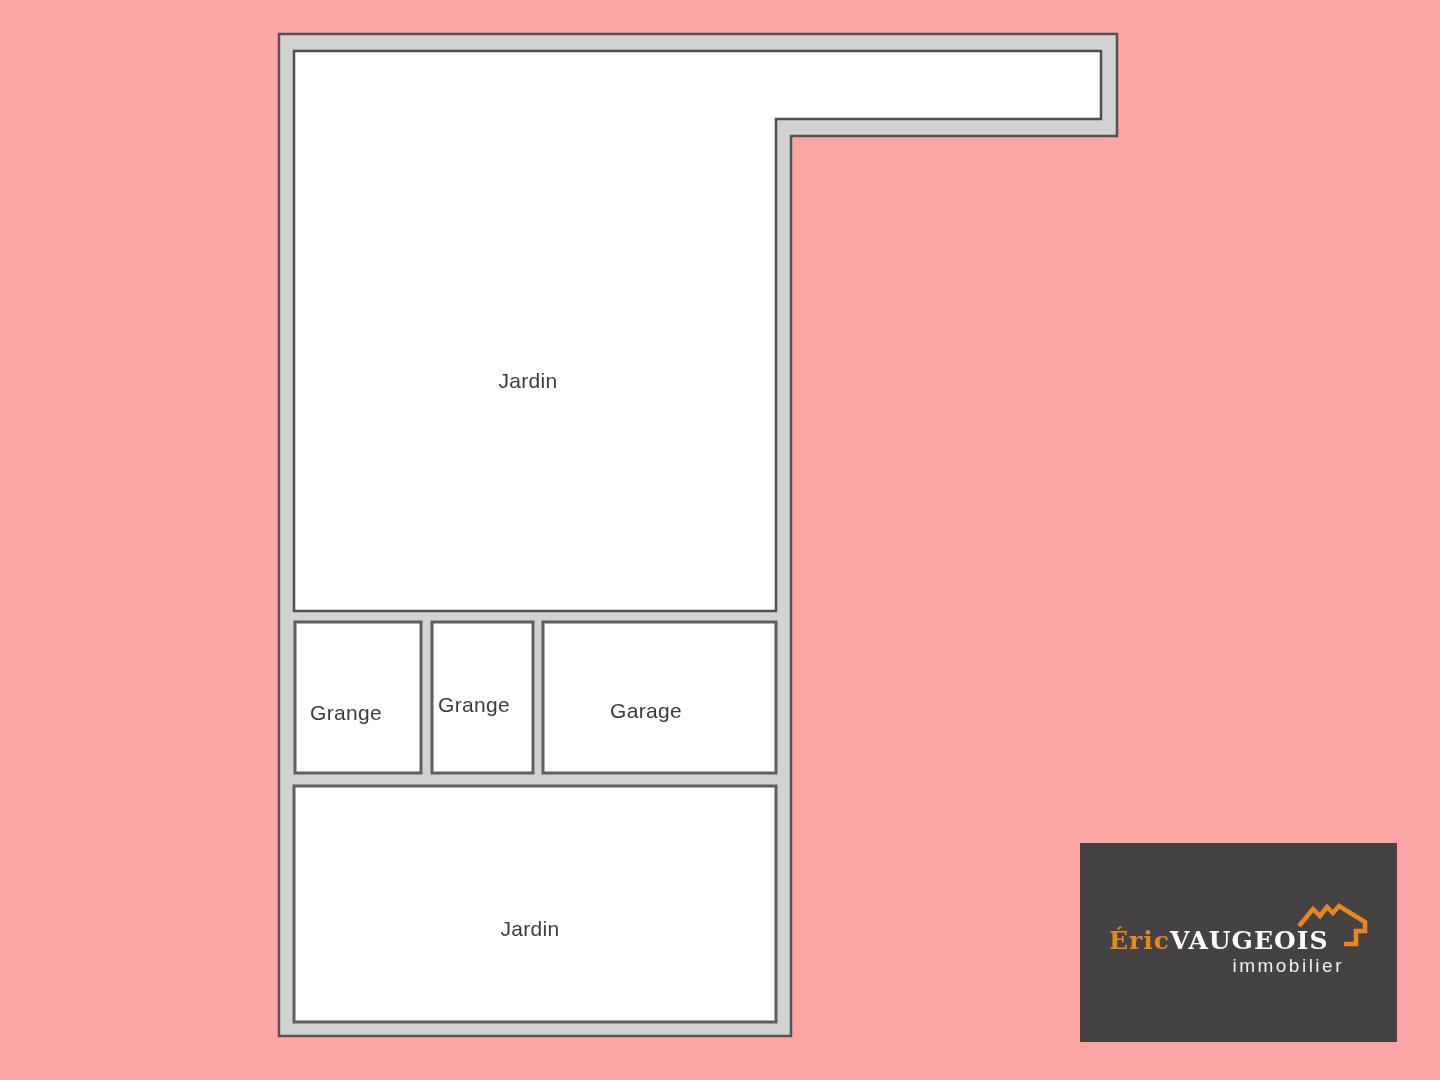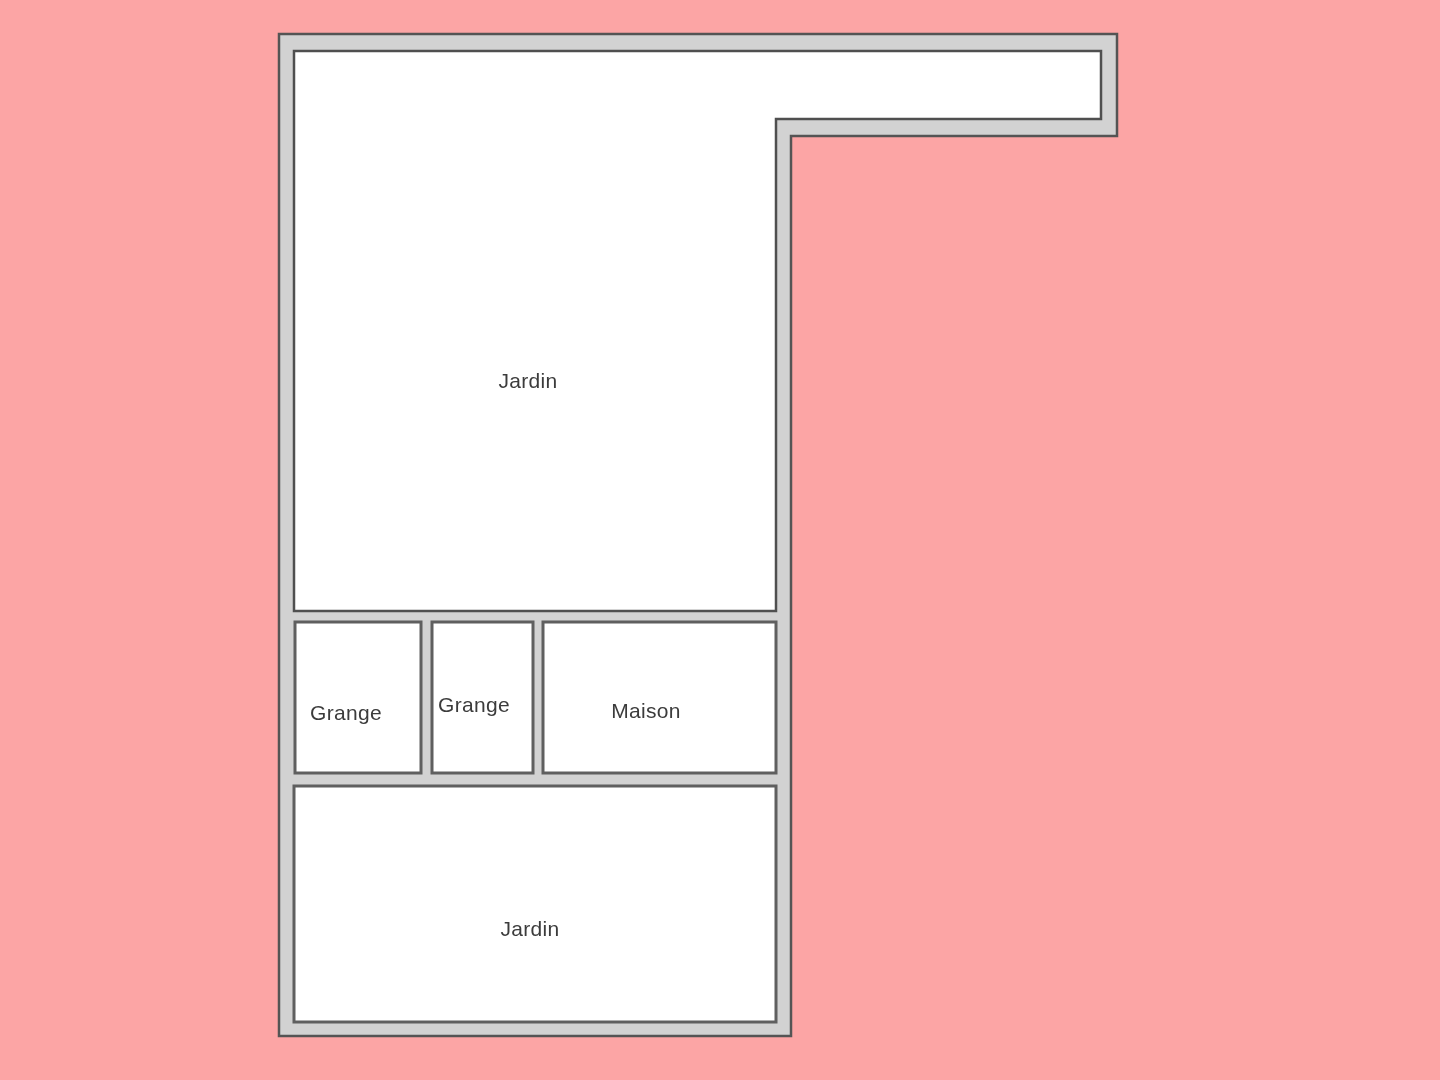--- a/index.html
+++ b/index.html
@@ -81,17 +81,26 @@
     <rect x="295" y="622" width="126" height="151" fill="#ffffff" stroke="#5f5f5f" stroke-width="3"></rect>
     <rect x="432" y="622" width="101" height="151" fill="#ffffff" stroke="#5f5f5f" stroke-width="3"></rect>
     <rect x="543" y="622" width="233" height="151" fill="#ffffff" stroke="#5f5f5f" stroke-width="3"></rect>
 
     <rect x="294" y="786" width="482" height="236" fill="#ffffff" stroke="#5f5f5f" stroke-width="3"></rect>
   </svg>
 
   <div class="room-label" style="left:528px; top:381px;">Jardin</div>
   <div class="room-label" style="left:346px; top:713px;">Grange</div>
   <div class="room-label" style="left:474px; top:705px;">Grange</div>
-  <div class="room-label" style="left:646px; top:711px;">Maison</div>
+  <div class="room-label" style="left:646px; top:711px;">Garage</div>
   <div class="room-label" style="left:530px; top:929px;">Jardin</div>
 
+  <div class="logo-card">
+    <div class="brand">
+      <span class="brand-first">Éric</span><span class="brand-last">VAUGEOIS</span>
+    </div>
+    <svg class="roof-icon-svg" width="72" height="48" viewBox="0 0 72 48">
+      <polyline points="2,25 16,8 23,15 30,6 36,12 42,5 68,21 68,30 59,30 59,43 47,43" fill="none" stroke="#e8871e" stroke-width="4.5" stroke-linejoin="miter" stroke-linecap="butt"></polyline>
+    </svg>
+    <div class="tagline">immobilier</div>
+  </div>
 
 </div>
 
 </body></html>

